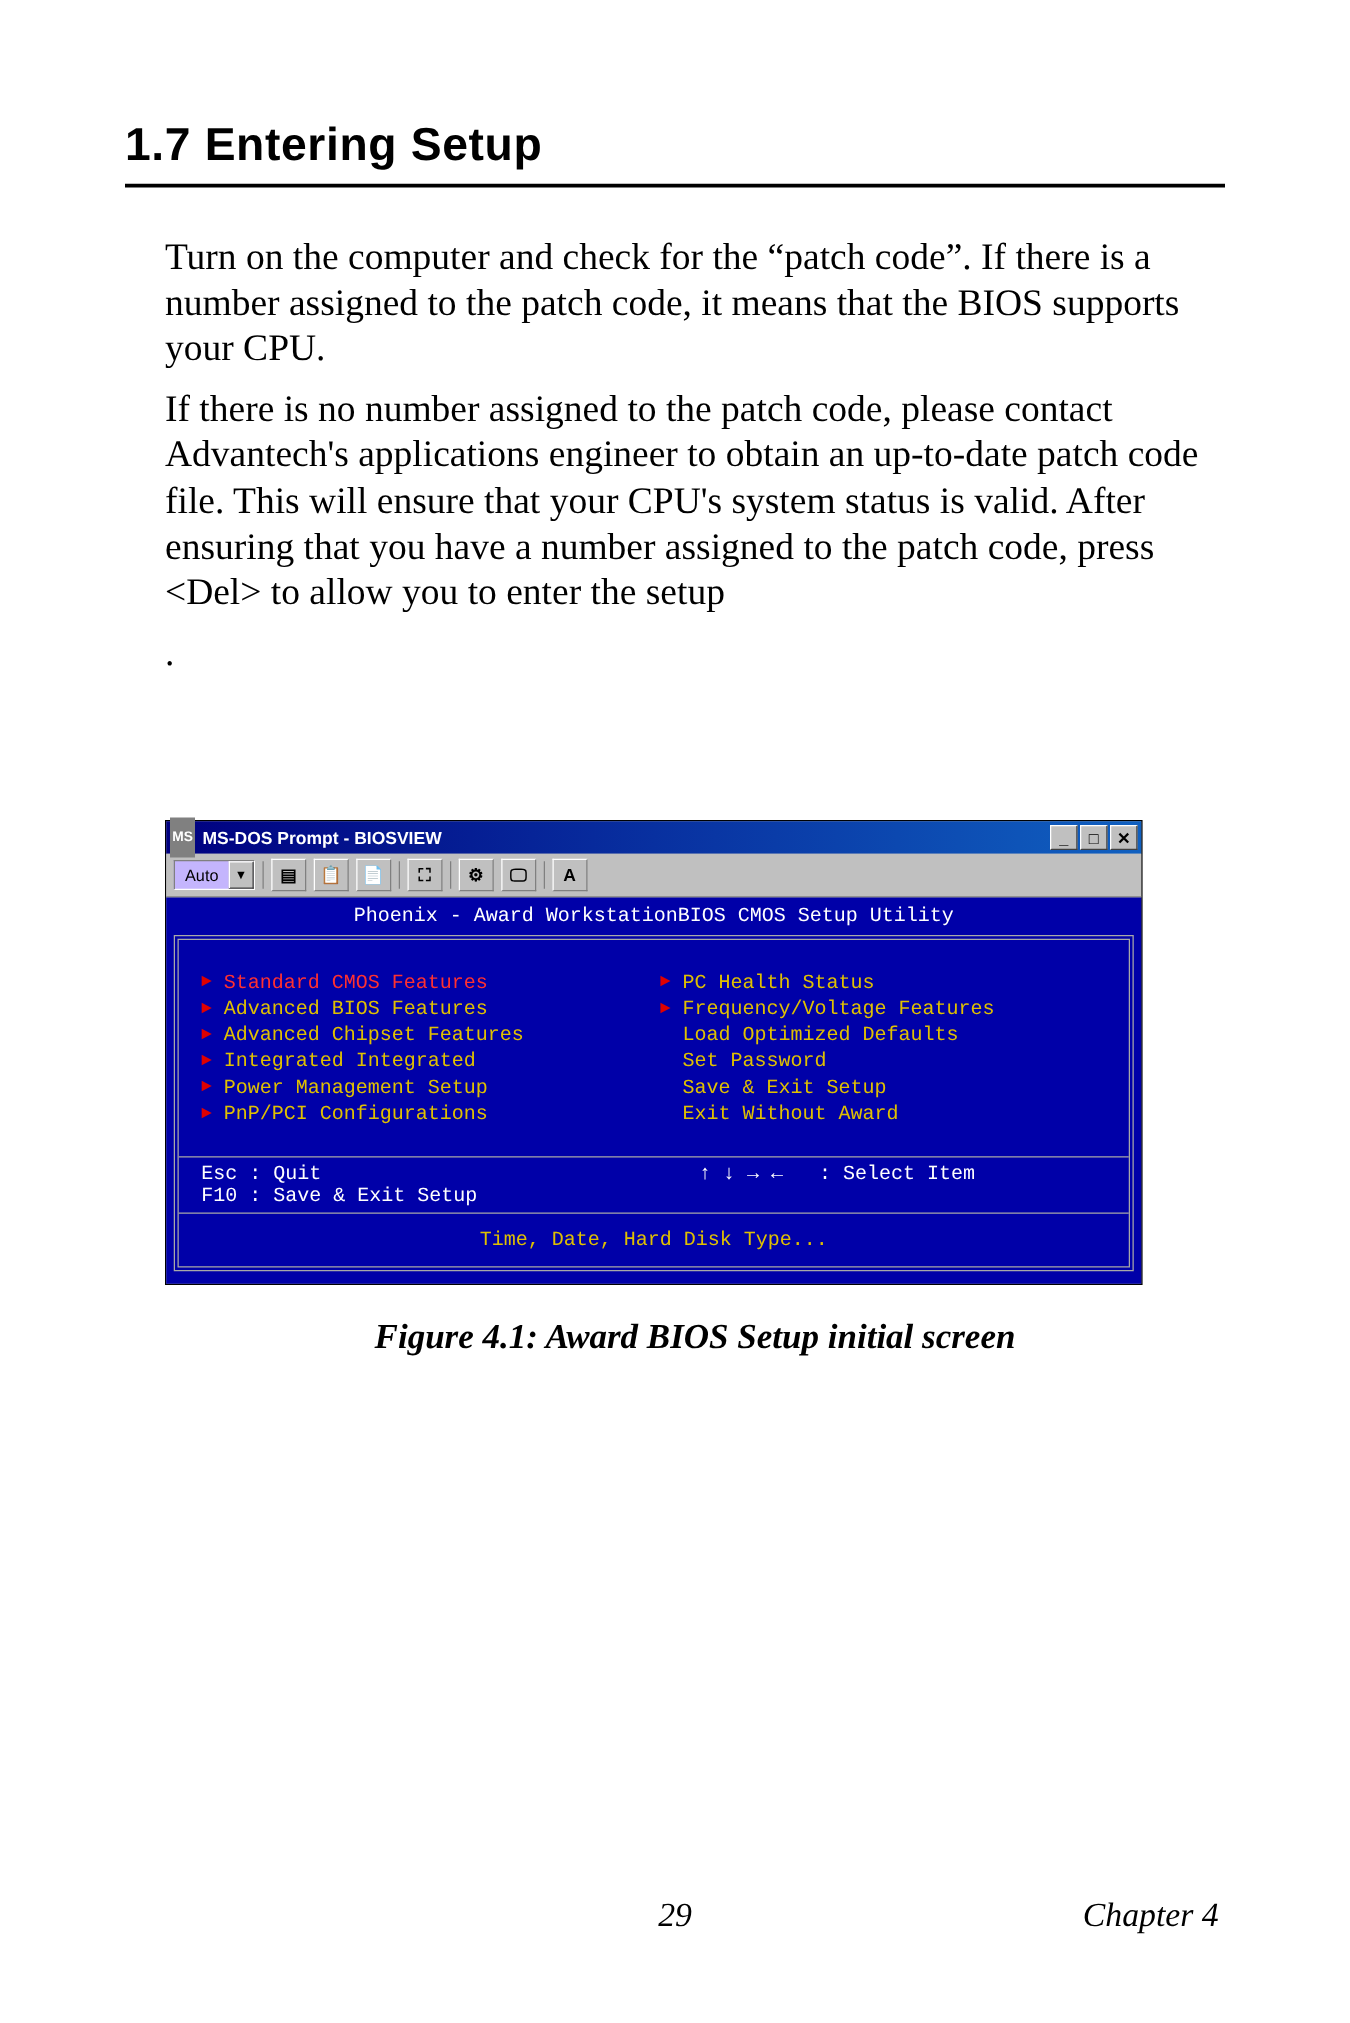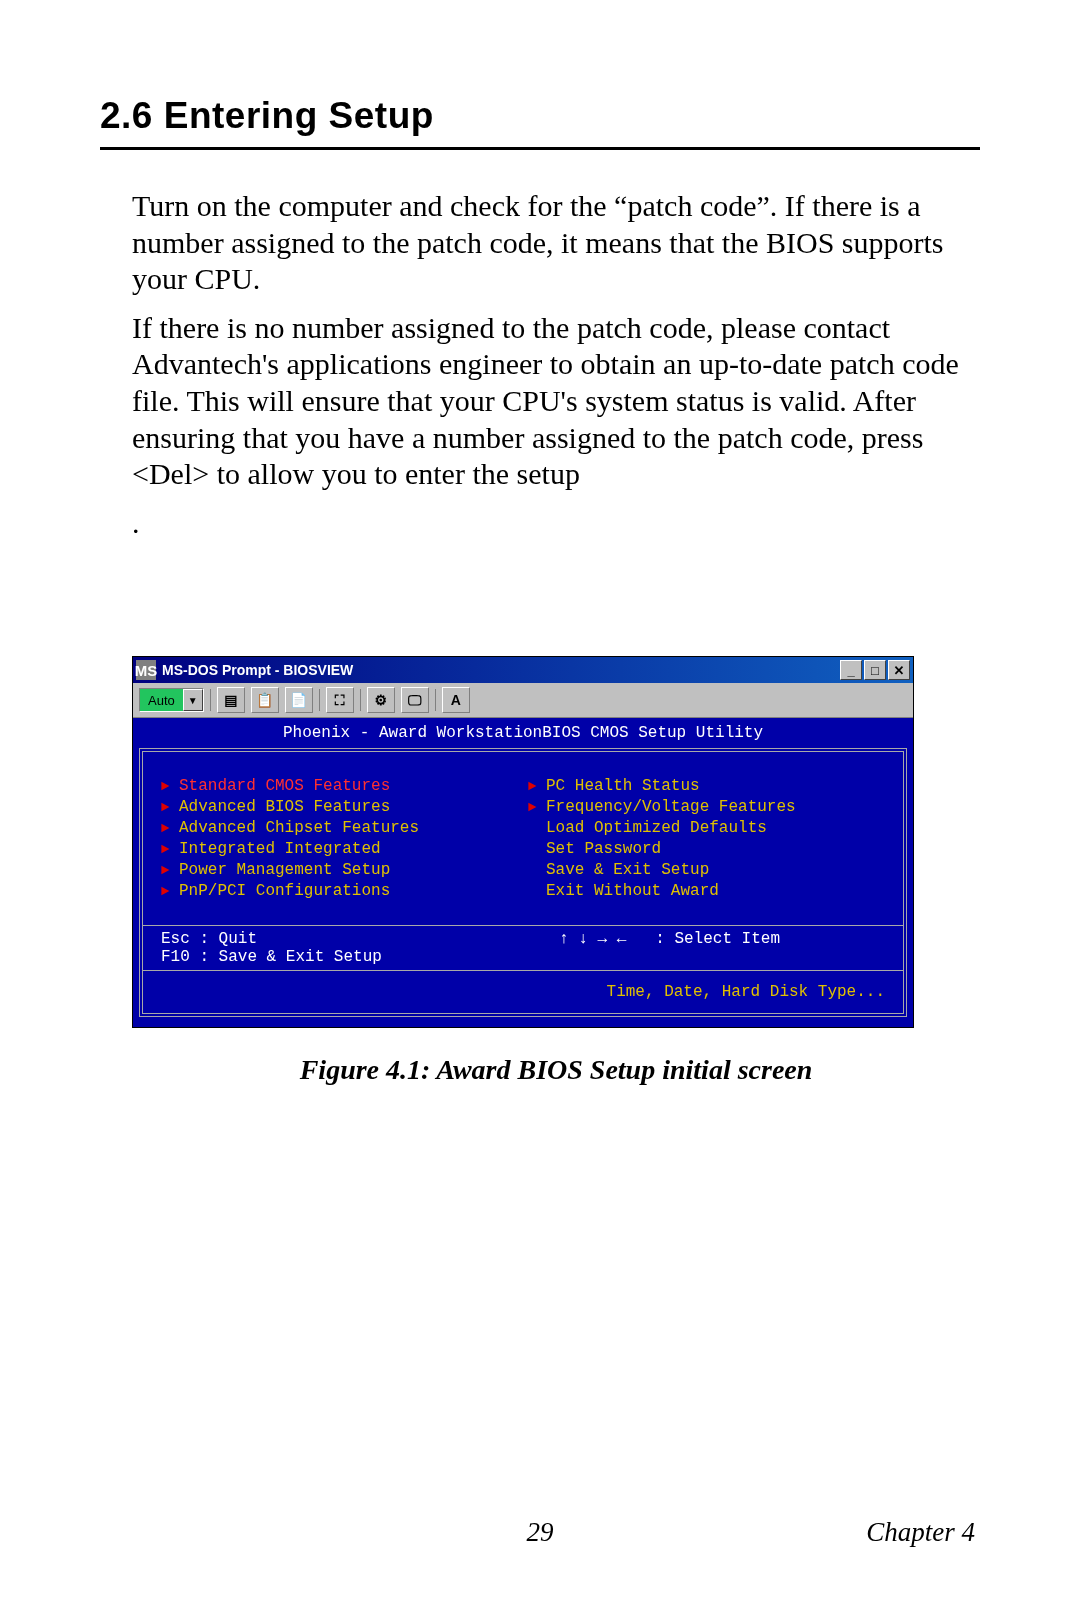--- a/index.html
+++ b/index.html
@@ -52,27 +52,27 @@
     height: 26px;
     display: flex;
     align-items: center;
     color: #fff;
     font-family: Tahoma, Arial, sans-serif;
     font-size: 14px;
     font-weight: bold;
   }
   .titlebar .icon {
     width: 20px;
-    height: 20px;
+    height: 32px;
     margin-left: 3px;
     margin-right: 6px;
     display: inline-flex;
     align-items: center;
     justify-content: center;
-    font-size: 15px;
+    font-size: 11px;
     color: #fff;
     background: #808080;
   }
   .titlebar .spacer { flex: 1; }
   .titlebtns { display: flex; padding-right: 3px; gap: 2px; }
   .titlebtn {
     width: 20px; height: 18px;
     background: #c0c0c0;
     border-top: 1px solid #fff;
     border-left: 1px solid #fff;
@@ -85,21 +85,21 @@
     height: 30px;
     background: #c0c0c0;
     border-bottom: 1px solid #808080;
     display: flex;
     align-items: center;
     padding: 2px 6px;
     gap: 6px;
   }
   .dropdown {
     display: inline-flex;
-    background: #22c55e;
+    background: #c4b5fd;
     border-top: 1px solid #808080;
     border-left: 1px solid #808080;
     border-right: 1px solid #fff;
     border-bottom: 1px solid #fff;
     height: 22px;
     align-items: center;
   }
   .dropdown .val {
     padding: 0 8px;
     font-family: Arial, sans-serif;
@@ -180,21 +180,21 @@
     margin: 4px -18px;
   }
   .help-row {
     display: flex;
     color: #ffffff;
     font-family: Liberation Mono, monospace;
   }
   .help-row .left { width: 55%; white-space: pre; }
   .help-row .right { white-space: pre; flex:1; }
   .desc-line {
-    text-align: right;
+    text-align: center;
     color: #e0c000;
     margin-top: 12px;
   }
   .figure-caption {
     margin-top: 26px;
     font-family: "Times New Roman", Times, serif;
     font-style: italic;
     font-weight: bold;
     font-size: 28px;
     text-align: center;
@@ -217,21 +217,21 @@
   .page-footer .ch {
     margin-left: auto;
     position: relative;
   }
 </style>
 </head>
 <body>
 
 <div class="page">
 
-  <h2 class="section-heading">2.6  Entering Setup</h2>
+  <h2 class="section-heading">1.7  Entering Setup</h2>
 
   <div class="body-text">
     <p>Turn on the computer and check for the “patch code”. If there is a number assigned to the patch code, it means that the BIOS supports your CPU.</p>
     <p>If there is no number assigned to the patch code, please contact Advantech's applications engineer to obtain an up-to-date patch code file. This will ensure that your CPU's system status is valid. After ensuring that you have a number assigned to the patch code, press &lt;Del&gt; to allow you to enter the setup</p>
     <p>.</p>
   </div>
 
   <div class="figure-area">
     <div class="win">
       <div class="titlebar">

